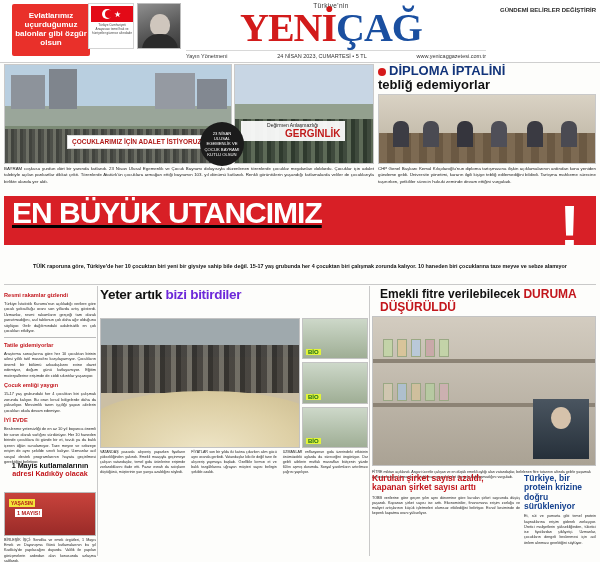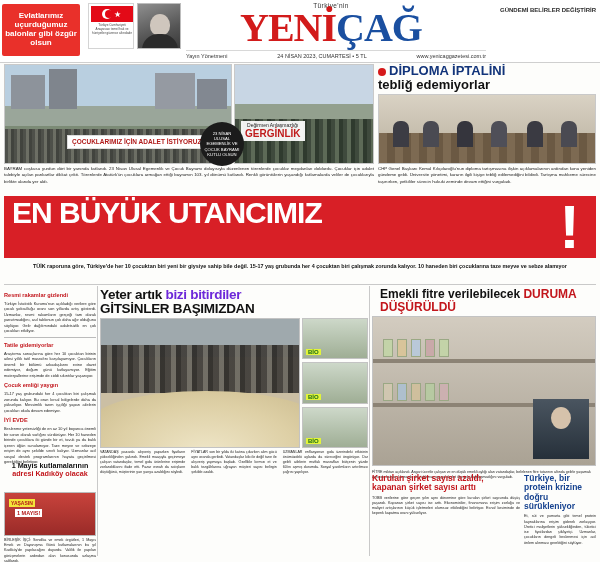--- a/index.html
+++ b/index.html
@@ -25,21 +25,21 @@
   
   .masthead {
     position: absolute;
     left: 0; top: 0;
     width: 600px; height: 62px;
     background: #ffffff;
     border-bottom: 1px solid #cfcfcf;
   }
   .mast-left {
     position: absolute;
-    left: 2px; top: 4px;
+    left: 12px; top: 4px;
     width: 78px; height: 52px;
     background: #e9302a;
     color: #fff;
     border-radius: 2px;
     display: flex;
     align-items: center;
     justify-content: center;
     text-align: center;
     line-height: 1.12;
     font-weight: bold;
@@ -211,21 +211,21 @@
   }
   .gerginlik {
     position: absolute;
     left: 6px; bottom: 22px;
     background: rgba(255,255,255,.93);
     padding: 2px 4px;
     text-align: center;
     line-height: 1.1;
   }
   .gerginlik .small { font-size: 5px; color: #222; }
-  .gerginlik .big { font-size: 10px; font-weight: bold; color: #c01b1b; }
+  .gerginlik .big { font-size: 10px; font-weight: bold; color: #c01b1b; margin-left: 40px; }
   .stamp {
     position: absolute;
     left: 196px; top: 58px;
     width: 44px; height: 44px;
     border-radius: 50%;
     background: #1b1b1b;
     color: #fff;
     font-size: 4.2px;
     text-align: center;
     display: flex;
@@ -293,23 +293,24 @@
     font-size: 4.4px;
     line-height: 1.45;
     color: #1a1a1a;
     text-align: justify;
   }
 
   
   .mainhead {
     position: absolute;
     left: 4px; top: 196px;
-    width: 592px; height: 62px;
+    width: 592px; height: 49px;
     background: #d81f26;
     overflow: hidden;
+    text-decoration: underline;
   }
   .mainhead .l1, .mainhead .l2 {
     color: #fff;
     font-family: "Liberation Sans", sans-serif;
     font-weight: bold;
     font-size: 30px;
     line-height: 30px;
     letter-spacing: -1px;
     padding-left: 8px;
   }
@@ -696,21 +697,20 @@
     <div class="t"><em>adresi Kadıköy olacak</em></div>
   </div>
   <div class="mayis-photo">
     <div class="bannertxt">YAŞASIN</div>
     <div class="bannertxt2">1 MAYIS!</div>
   </div>
   <div class="mayis-cap">BİRLEŞİK İŞÇİ: Sendika ve emek örgütleri, 1 Mayıs Emek ve Dayanışma Günü kutlamalarının bu yıl Kadıköy'de yapılacağını duyurdu. Valilik ile yapılan görüşmelerin ardından alan konusunda uzlaşma sağlandı.</div>
 
   <div class="center">
     <div class="c-head1"><span>Yeter artık </span><em>bizi bitirdiler</em></div>
-    <div class="c-head2">GİTSİNLER BAŞIMIZDAN</div>
   </div>
 
   <div class="c-photo">
     <div class="row-people"></div>
     <div class="pile"></div>
   </div>
 
   <div class="c-sub">
     <div class="sp">
         <span class="tag">BİO</span>

